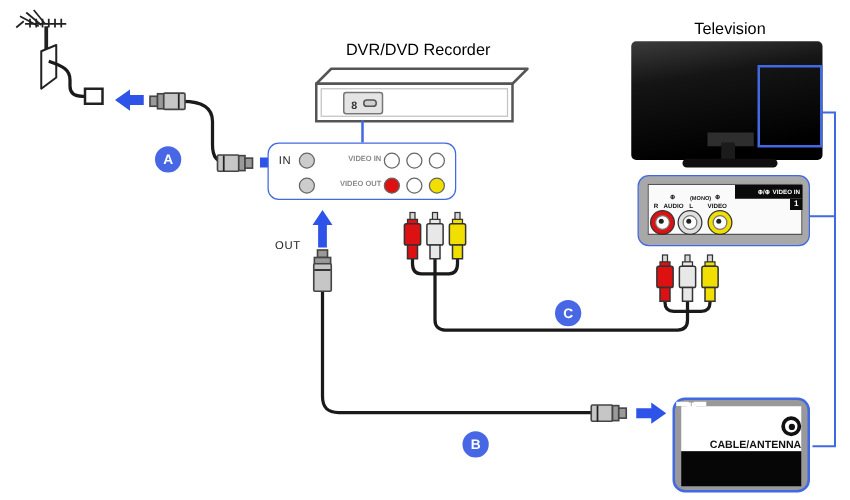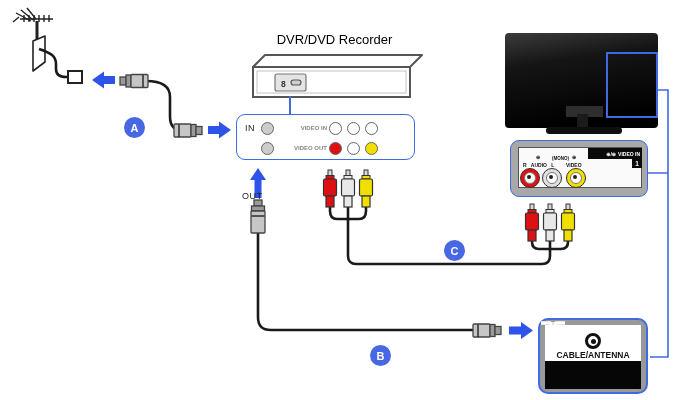--- a/index.html
+++ b/index.html
@@ -13,21 +13,21 @@
   .thin{stroke:#222;stroke-width:1.4;fill:none;}
   .arrow{fill:var(--arrow-blue,#2e53e8);}
   .accent-line{stroke:var(--accent-blue,#4169e1);stroke-width:2;}
   .accent-thin{stroke:var(--accent-blue,#4169e1);stroke-width:1.6;fill:none;}
   .accent-stroke{stroke:var(--accent-blue,#4169e1);fill:none;}
   .metal{fill:#c6c6c6;stroke:#444;stroke-width:1.3;}
   .metal-dark{fill:#9a9a9a;stroke:#444;stroke-width:1.3;}
   .disp-txt{font-size:8.5px;font-weight:bold;fill:#333;font-family:"Liberation Sans",sans-serif;}
 
   
-  .dvr-panel{left:236px;top:114px;width:179px;height:46px;background:#fff;
+  .dvr-panel{left:214px;top:114px;width:151px;height:46px;background:#fff;
     border:1.6px solid var(--accent-blue,#4169e1);border-radius:9px;box-sizing:border-box;}
   .io-lbl{position:absolute;font-size:9px;color:#222;letter-spacing:.5px;}
   .sm-lbl{position:absolute;font-size:6px;font-weight:bold;color:#888;text-align:right;width:40px;}
   .port{position:absolute;width:13px;height:13px;border-radius:50%;border:1.5px solid #666;box-sizing:border-box;}
   .port.gray{background:#ccc}.port.white{background:#fff}
   .port.red{background:var(--rca-red,#dd1111)}.port.yellow{background:var(--rca-yellow,#f0df00)}
 
   
   .tv-panel{left:510px;top:140px;width:138px;height:57px;background:#a8a8a8;
     border:1.6px solid var(--accent-blue,#4169e1);border-radius:9px;box-sizing:border-box;}
@@ -43,21 +43,21 @@
   .jack{position:absolute;width:20px;height:20px;border-radius:50%;border:1px solid #333;box-sizing:border-box;}
   .jack.red{background:var(--rca-red,#dd1111)}.jack.white{background:#e0e0e0}
   .jack.yellow{background:var(--rca-yellow,#f0df00)}
   .jack-mid{width:10px;height:10px;border-radius:50%;background:#fff;border:1px solid #777;margin:3px;}
   .jack-hole{width:4px;height:4px;border-radius:50%;background:#222;margin:2px;}
 
   
   .ant-box{left:538px;top:318px;width:110px;height:76px;background:#999;
     border:2px solid var(--accent-blue,#4169e1);border-radius:10px;box-sizing:border-box;padding:5px 5px 0 5px;}
   .ant-white{width:96px;height:36px;background:#fff;display:flex;flex-direction:column;
-    align-items:center;justify-content:flex-end;padding-bottom:1px;box-sizing:border-box;}
+    align-items:flex-end;justify-content:flex-end;padding-bottom:1px;box-sizing:border-box;}
   .coax-sym{width:16px;height:16px;border-radius:50%;border:3.5px solid #111;background:#fff;
     box-sizing:border-box;display:flex;align-items:center;justify-content:center;margin-bottom:1px;}
   .coax-dot{width:5px;height:5px;border-radius:50%;background:#111;}
   .ant-label{font-size:8.5px;font-weight:bold;color:#111;white-space:nowrap;}
   .ant-black{width:96px;height:28px;background:#060606;display:flex;align-items:center;justify-content:center;}
 
   
   .badge{width:21px;height:21px;border-radius:50%;background:var(--badge-blue,#4666e3);color:#fff;
     font-weight:bold;font-size:11px;display:flex;align-items:center;justify-content:center;}
 </style>
@@ -174,20 +174,21 @@
       <rect x="566" y="106" width="37" height="11" fill="#2e2e2e"></rect>
       <rect x="577" y="114" width="11" height="16" fill="#1b1b1b"></rect>
       <rect x="546" y="127" width="76" height="7" rx="3.5" fill="#0f0f0f"></rect>
       <rect x="607" y="53" width="50" height="64" class="accent-stroke" stroke-width="2"></rect>
     </g>
 
     <path class="accent-thin" d="M657,90 H668 V357 H650 M648,173 H668"></path>
   </svg>
 
   <div class="abs title" style="left:253px;top:32px;width:163px;">DVR/DVD Recorder</div>
+  <div class="abs title" style="left:505px;top:15px;width:158px;">Television</div>
 
   <div class="abs dvr-panel">
     <span class="io-lbl" style="left:8px;top:8px;">IN</span>
     <div class="port gray" style="left:24px;top:7px;"></div>
     <span class="io-lbl" style="left:5px;top:28px;margin-top:48px;">OUT</span>
     <div class="port gray" style="left:24px;top:27px;"></div>
 
     <span class="sm-lbl" style="left:50px;top:10px;">VIDEO IN</span>
     <div class="port white" style="left:92px;top:7px;"></div>
     <div class="port white" style="left:110px;top:7px;"></div>

